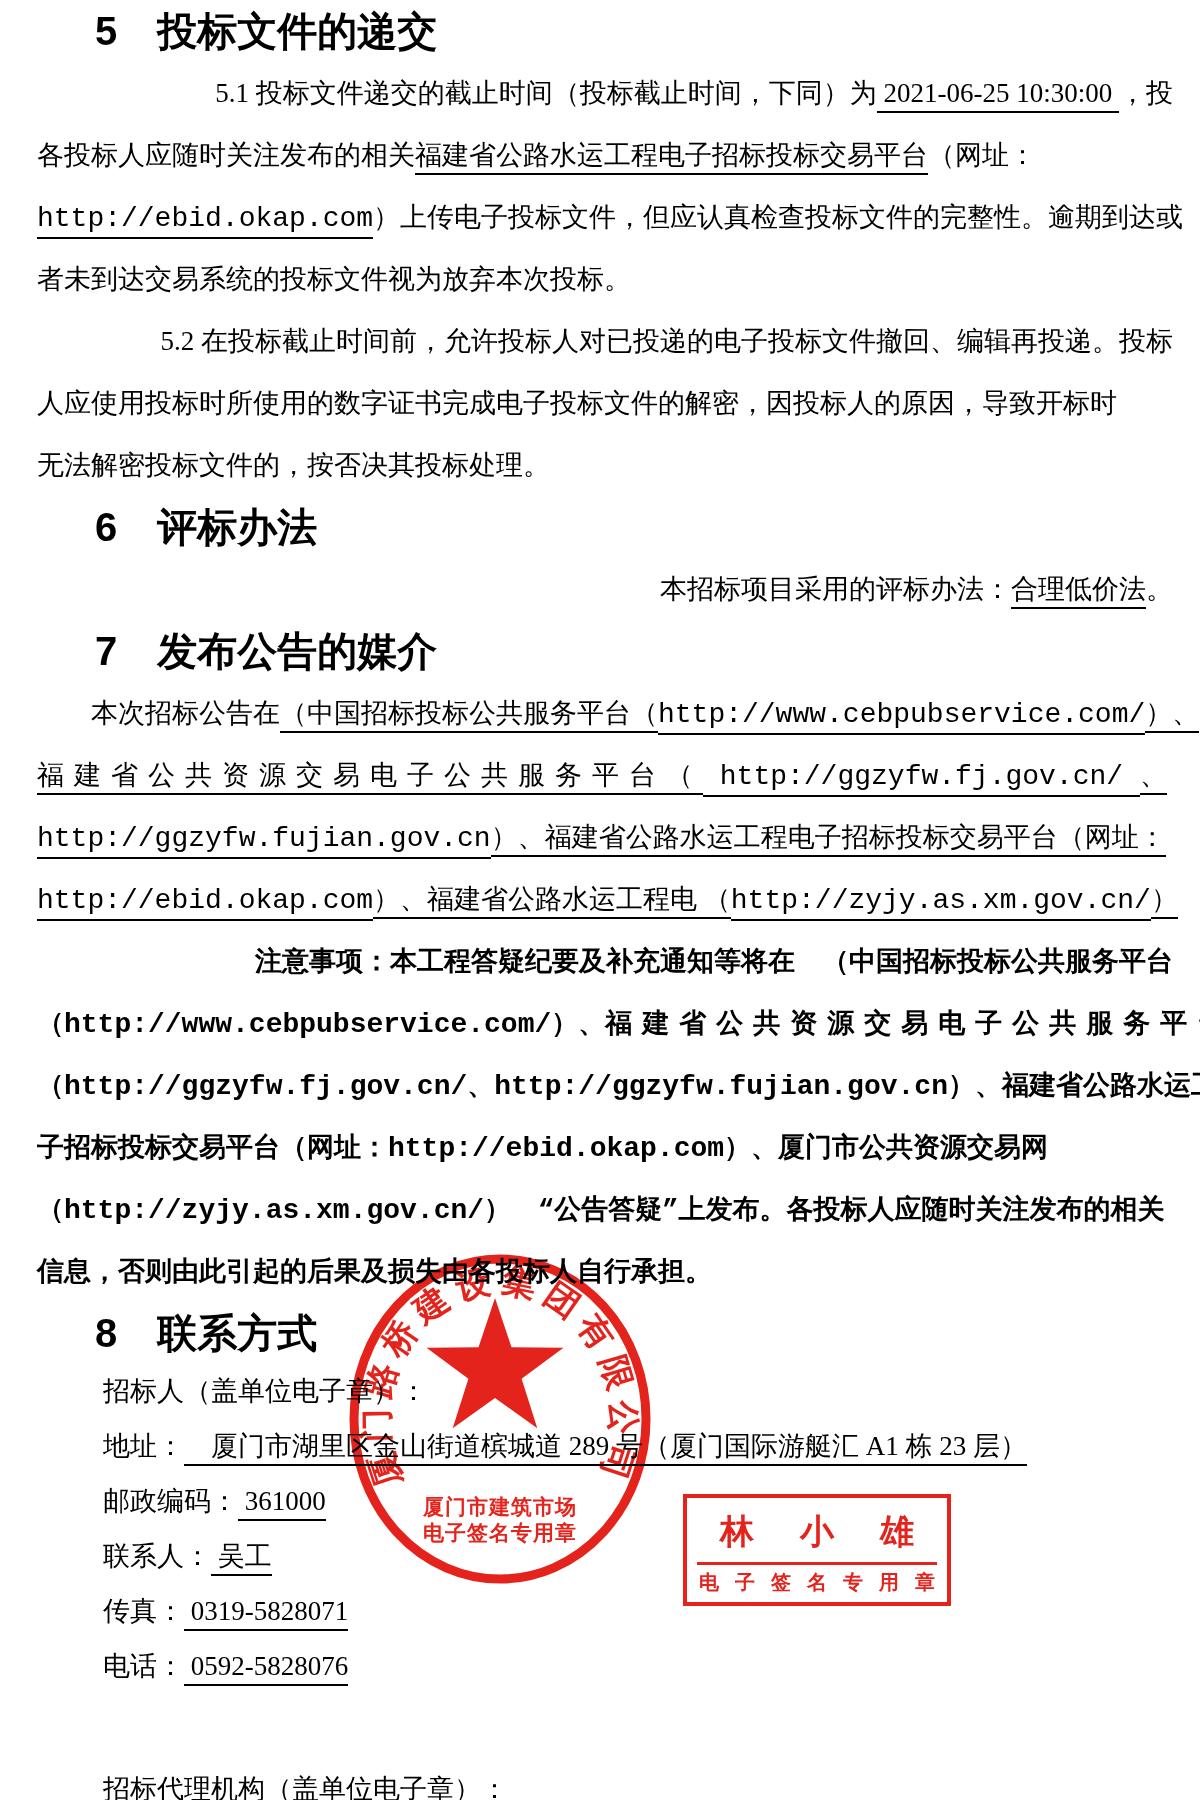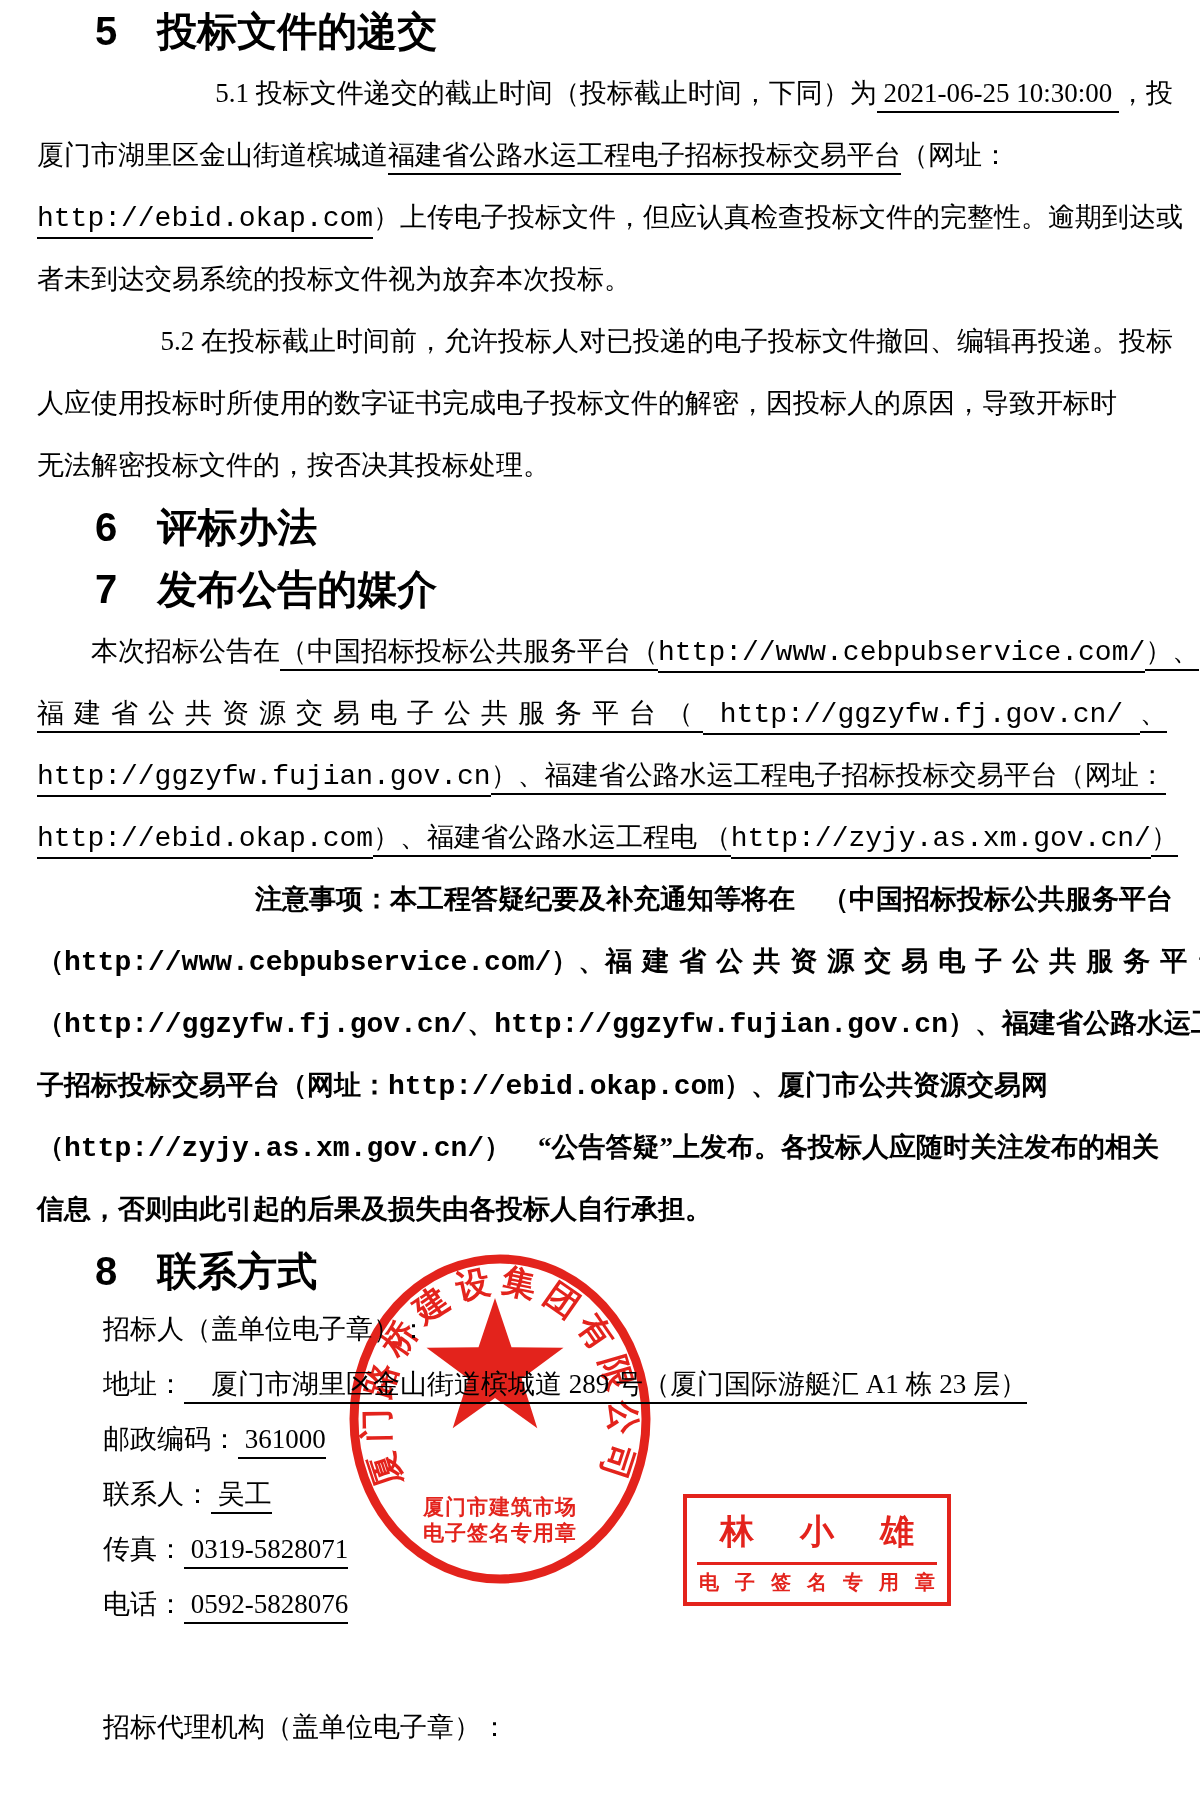--- a/index.html
+++ b/index.html
@@ -24,21 +24,21 @@
   .sec-heading .num{margin-right:40px;}
   .line{height:62px;line-height:62px;white-space:nowrap;}
   .contact .line{height:55px;line-height:55px;padding-left:66px;}
   .agency{margin-top:68px;}
   .agency .line{height:55px;line-height:55px;padding-left:66px;}
   .ind{padding-left:54px;text-align:right;}
   .run{}
   .u{border-bottom:2px solid #000;padding-bottom:3px;}
   .m{font-family:"Liberation Mono","DejaVu Sans Mono",monospace;font-size:28px;}
   .ls{letter-spacing:10px;margin-top:24px;}
-  .notice .run{font-weight:bold;}
+  .notice .run{font-weight:bold;font-family:Liberation Mono, monospace;}
   
   .stamp{position:absolute;mix-blend-mode:multiply;opacity:.95;}
   .round-stamp{left:345px;top:1252px;width:310px;height:335px;}
   .name-stamp{
     left:683px;top:1494px;width:268px;height:112px;
     box-sizing:border-box;
     border:4px solid var(--red);
     display:flex;flex-direction:column;justify-content:space-between;
     padding:4px 10px 6px 10px;
     background:transparent;
@@ -60,34 +60,37 @@
 <body>
 
 <div class="page">
 
   <div class="sec-heading">
     <span class="num">5</span><span class="title">投标文件的递交</span>
   </div>
 
   <div class="para">
       <div class="line ind"><span class="run">5.1 投标文件递交的截止时间（投标截止时间，下同）为</span><span class="run u"> 2021-06-25 10:30:00 </span><span class="run">，投</span></div>
-      <div class="line"><span class="run">厦门市湖里区金山街道槟城道</span><span class="run u">福建省公路水运工程电子招标投标交易平台</span><span class="run">（网址：</span></div>
+      <div class="line"><span class="run">各投标人应随时关注发布的相关</span><span class="run u">福建省公路水运工程电子招标投标交易平台</span><span class="run">（网址：</span></div>
       <div class="line"><span class="run u m">http://ebid.okap.com</span><span class="run">）上传电子投标文件，但应认真检查投标文件的完整性。逾期到达或</span></div>
       <div class="line"><span class="run">者未到达交易系统的投标文件视为放弃本次投标。</span></div>
     </div>
   <div class="para">
       <div class="line ind"><span class="run">5.2 在投标截止时间前，允许投标人对已投递的电子投标文件撤回、编辑再投递。投标</span></div>
       <div class="line"><span class="run">人应使用投标时所使用的数字证书完成电子投标文件的解密，因投标人的原因，导致开标时</span></div>
       <div class="line"><span class="run">无法解密投标文件的，按否决其投标处理。</span></div>
     </div>
 
   <div class="sec-heading">
     <span class="num">6</span><span class="title">评标办法</span>
   </div>
 
+  <div class="para">
+      <div class="line ind"><span class="run">本招标项目采用的评标办法：</span><span class="run u">合理低价法</span><span class="run">。</span></div>
+    </div>
 
   <div class="sec-heading">
     <span class="num">7</span><span class="title">发布公告的媒介</span>
   </div>
 
   <div class="para">
       <div class="line ind"><span class="run">本次招标公告在</span><span class="run u">（中国招标投标公共服务平台（</span><span class="run u m">http://www.cebpubservice.com/</span><span class="run u">）、</span></div>
       <div class="line"><span class="run u ls">福建省公共资源交易电子公共服务平台（</span><span class="run u m"> http://ggzyfw.fj.gov.cn/ </span><span class="run u">、</span></div>
       <div class="line"><span class="run u m">http://ggzyfw.fujian.gov.cn</span><span class="run u">）、福建省公路水运工程电子招标投标交易平台（网址：</span></div>
       <div class="line"><span class="run u m">http://ebid.okap.com</span><span class="run u">）、福建省公路水运工程电 （</span><span class="run u m">http://zyjy.as.xm.gov.cn/</span><span class="run u">）</span><span class="run">　发布。</span></div>

